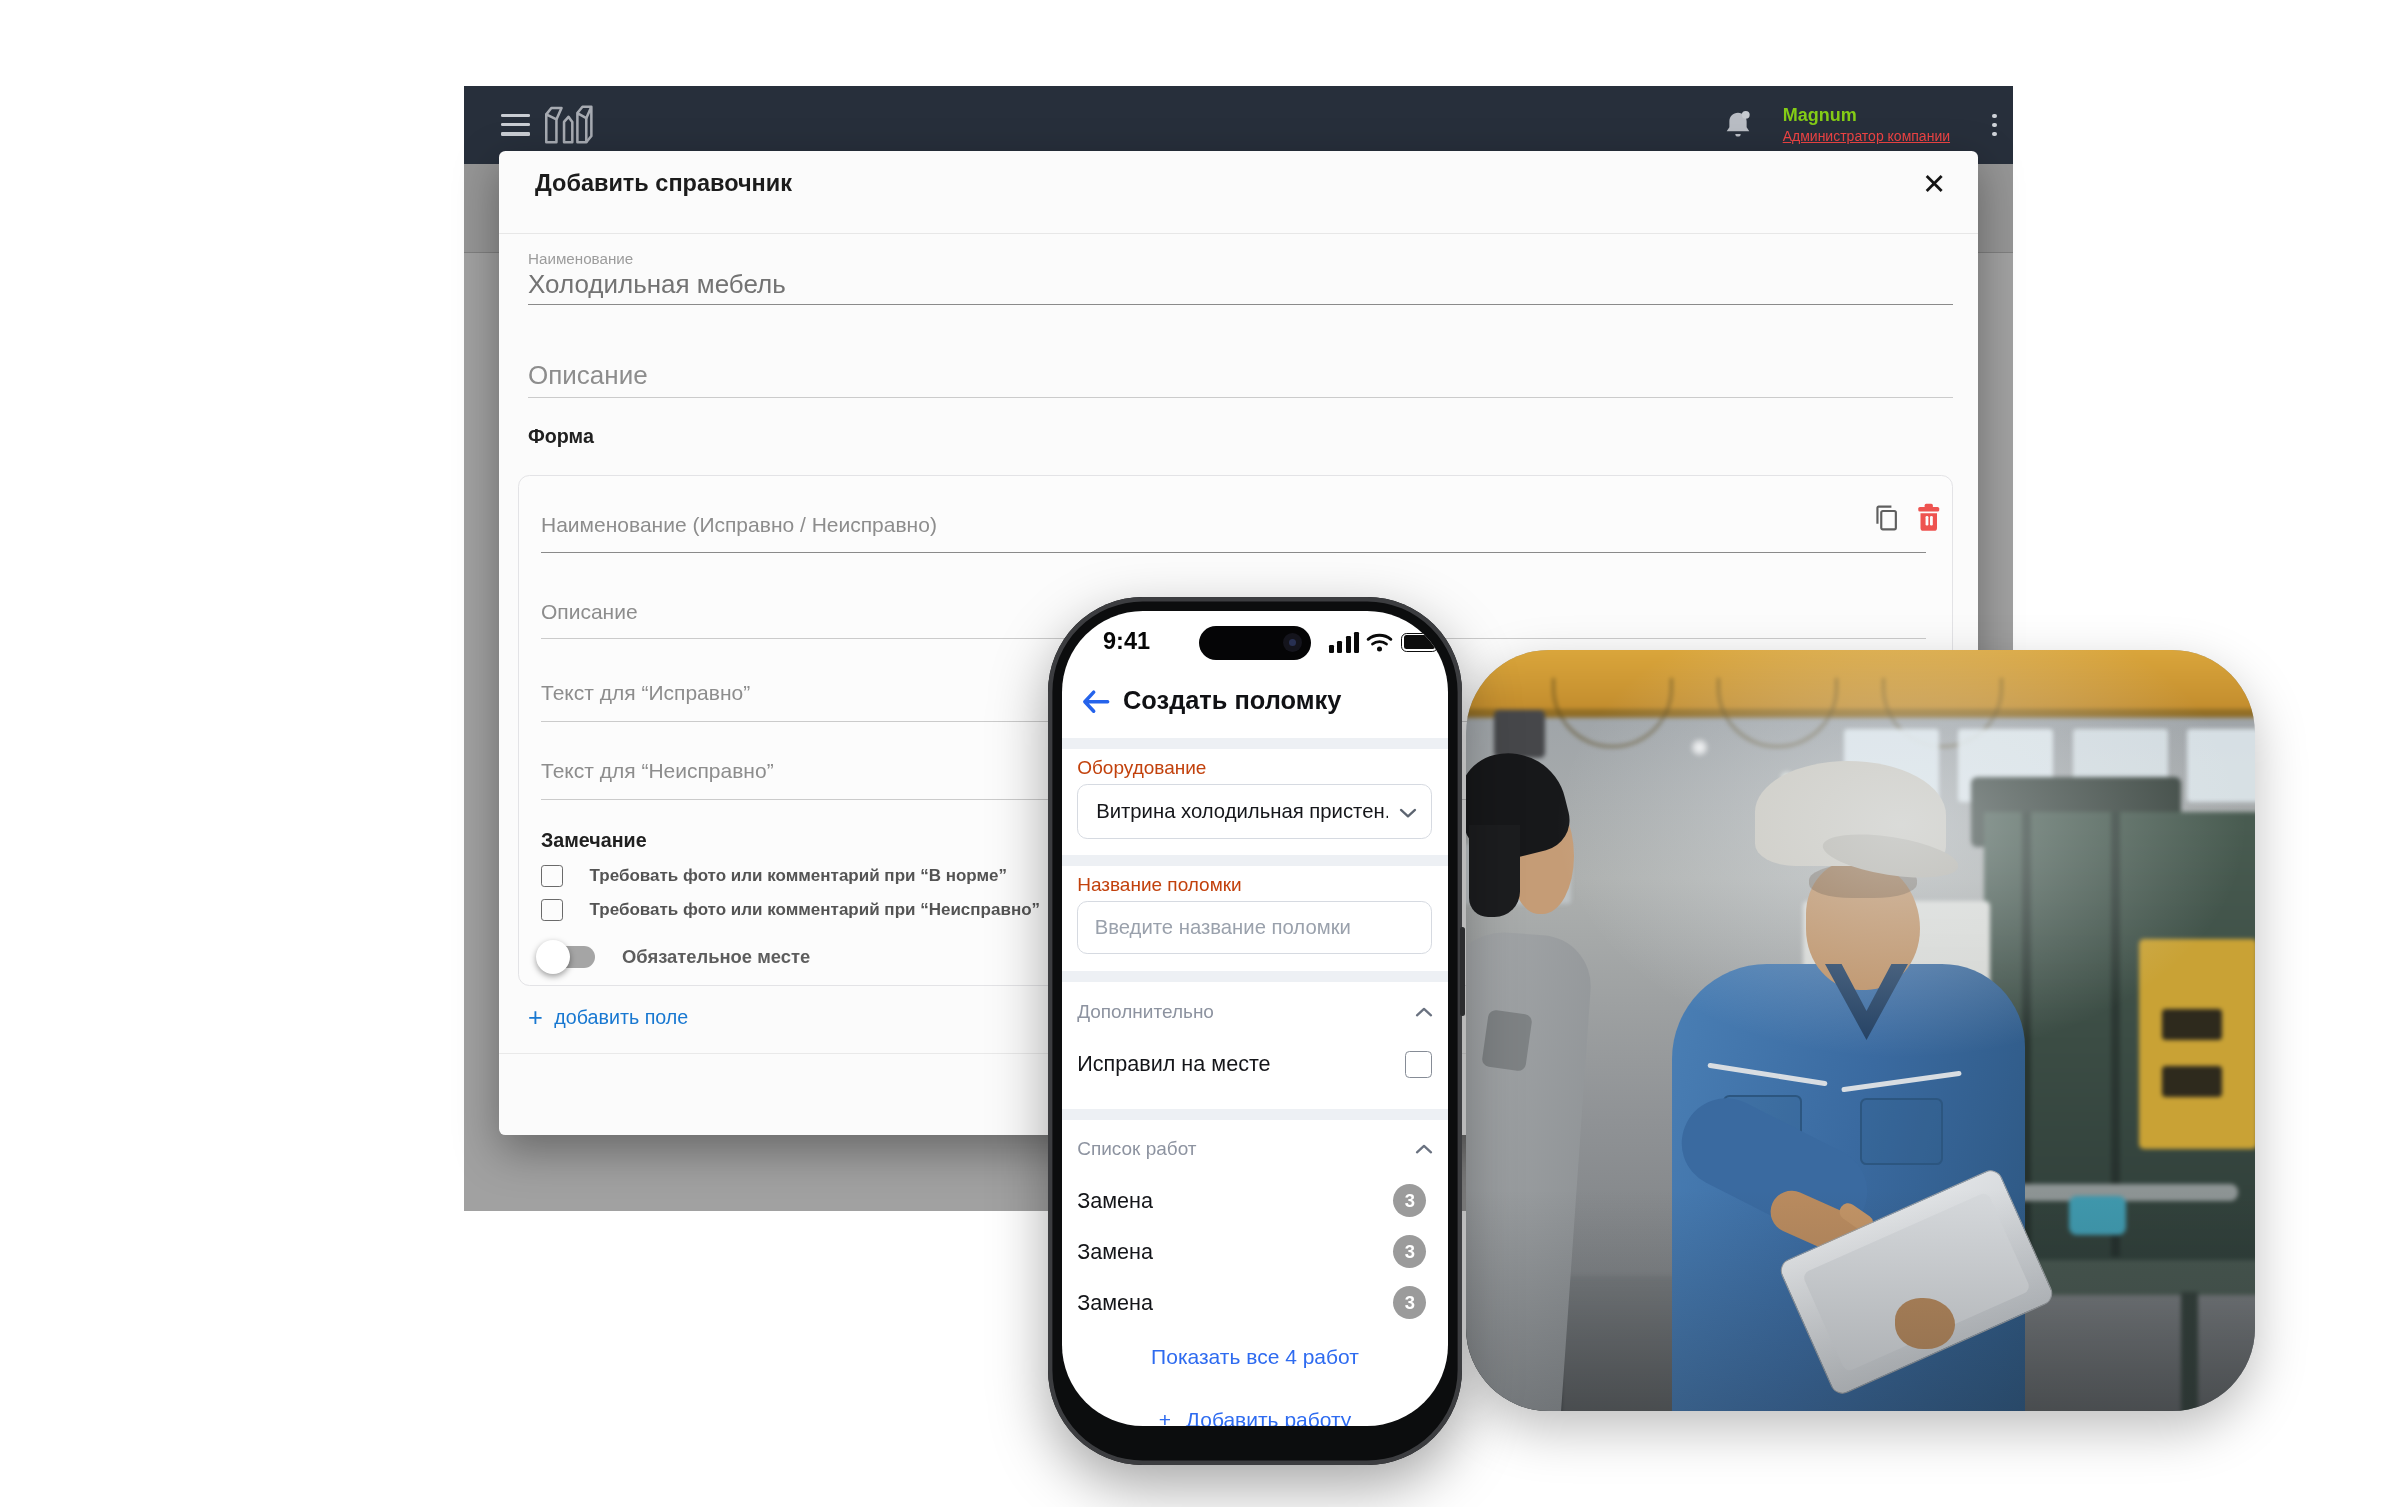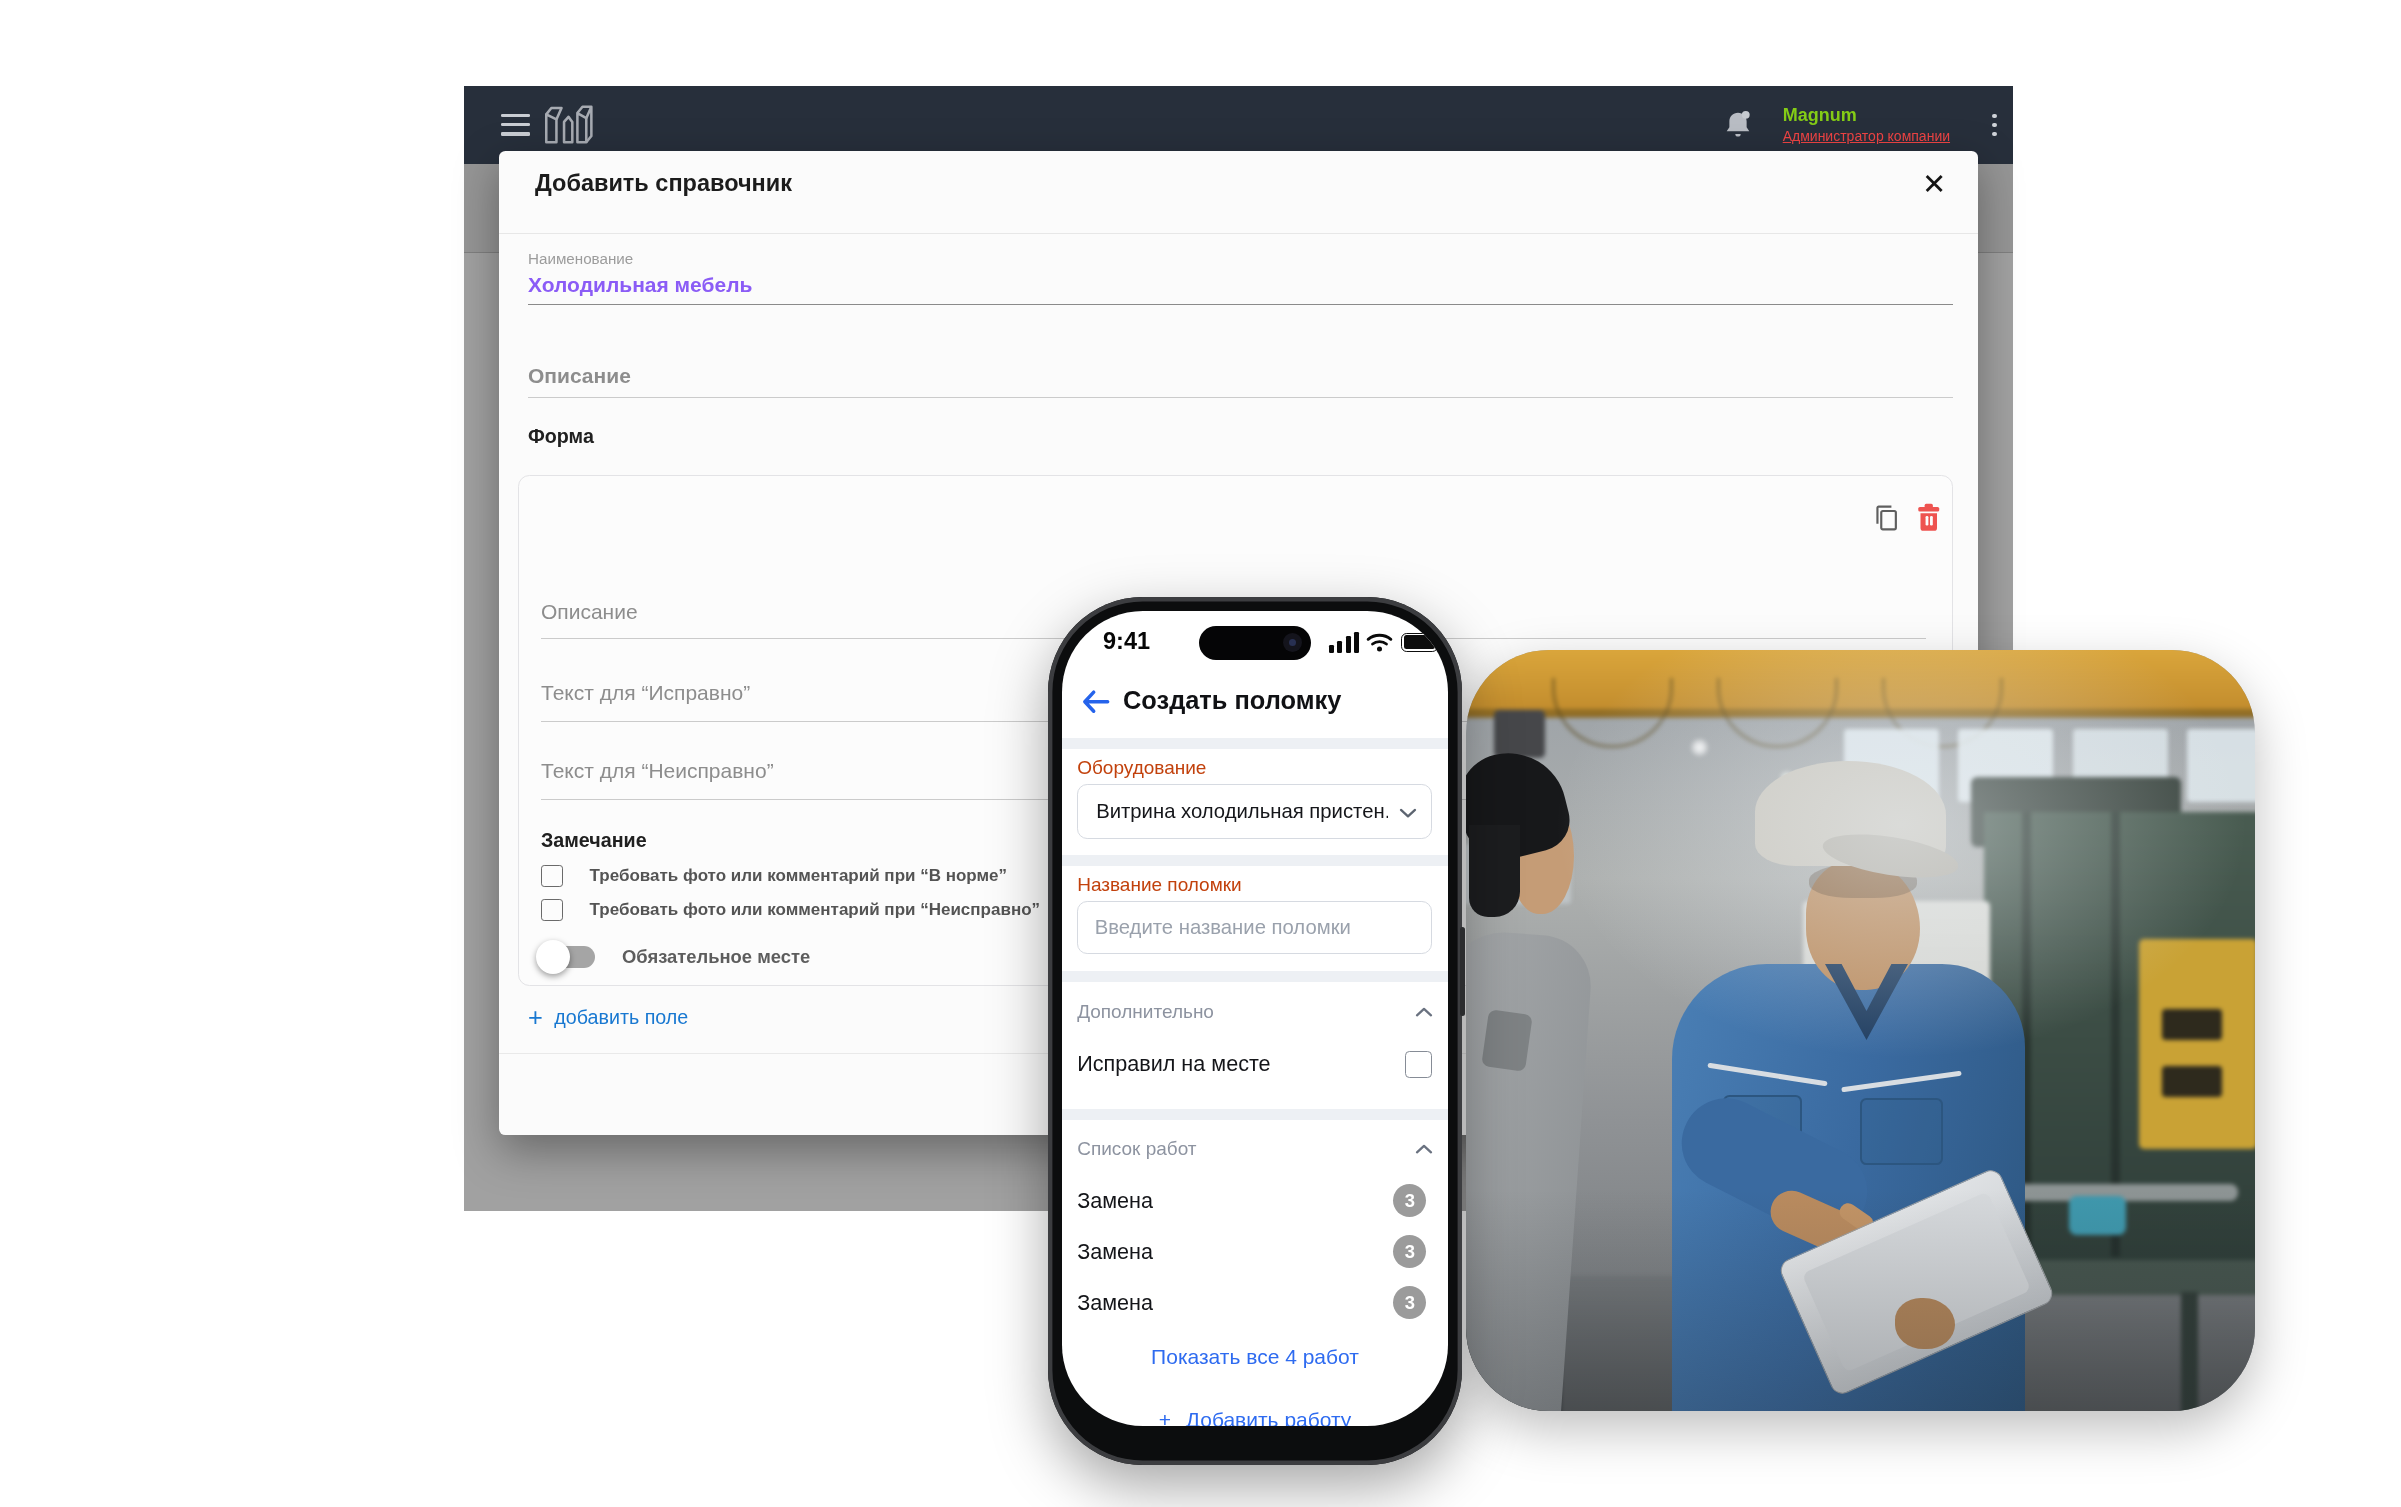--- a/index.html
+++ b/index.html
@@ -22,21 +22,21 @@
   .win-body{position:absolute;left:0;top:78px;right:0;bottom:0;background:#fff;}
   .toolbar{position:absolute;left:0;top:0;right:0;height:89px;background:#ececec;border-bottom:1.3px solid #c9c9c9;}
   .scrim{position:absolute;left:0;top:0;right:0;bottom:0;background:rgba(0,0,0,0.37);}
 
   
   .modal{position:absolute;left:499px;top:151px;width:1479px;height:984px;background:#fbfbfb;border-radius:6.4px;z-index:20;box-shadow:0 15.2px 44px rgba(0,0,0,0.35);}
   .modal-header{position:absolute;left:0;top:0;right:0;height:83px;border-bottom:1.3px solid #e7e7e7;}
   .modal-title{position:absolute;left:36px;top:0;height:65px;display:flex;align-items:center;font-size:23.5px;font-weight:bold;color:#1c1c1c;}
   .modal-close{position:absolute;right:25.4px;top:0;height:65px;display:flex;align-items:center;font-size:29px;color:#141414;cursor:pointer;padding:0 6.4px;}
   .mfield-label{position:absolute;left:29px;font-size:15.2px;color:#9c9c9c;}
-  .minput{position:absolute;left:29px;background:transparent;border:none;outline:none;border-bottom:1.3px solid #8a8a8a;font-size:21px;color:#8b5cf6;padding:0 0 6.4px 0;font-weight:bold;}
+  .minput{position:absolute;left:29px;background:transparent;border:none;outline:none;border-bottom:1.3px solid #8a8a8a;font-size:26px;color:#737373;padding:0 0 6.4px 0;}
   .minput::placeholder{color:#8d8d8d;opacity:1;}
   .minput.light{border-bottom-color:#cbcbcb;}
   .sec-heading{position:absolute;left:29px;font-size:19.7px;font-weight:bold;color:#202020;}
   .card{position:absolute;left:19px;top:324px;width:1435px;height:511px;border:1.3px solid #e3e3e6;border-radius:11.4px;background:#fcfcfc;}
   .uline{position:absolute;left:22px;width:1385px;display:flex;align-items:center;border-bottom:1.3px solid #cbcbcb;font-size:21px;color:#8d8d8d;}
   .uline.strong{border-bottom-color:#8a8a8a;}
   .card-icons{position:absolute;right:11.4px;top:27px;display:flex;align-items:center;gap:19px;}
   .cb-row{position:absolute;left:22px;display:flex;align-items:center;gap:27px;}
   .cbx{width:21.6px;height:21.6px;border:1.9px solid #6a6a6a;border-radius:3.2px;background:#fcfcfc;cursor:pointer;flex:0 0 auto;}
   .cb-label{font-size:17px;font-weight:bold;color:#545454;}
@@ -138,20 +138,21 @@
       <div class="modal-close">✕</div>
     </div>
 
     <div class="mfield-label" style="top:99px;">Наименование</div>
     <input class="minput" style="top: 121px; width: 1425px; height: 33px;" value="Холодильная мебель">
     <input class="minput light" style="top: 210px; width: 1425px; height: 37px;" placeholder="Описание">
 
     <div class="sec-heading" style="top:274px;">Форма</div>
 
     <div class="card">
+      <div class="uline strong" style="top:22px;height:55px;">Наименование (Исправно / Неисправно)</div>
       <div class="card-icons">
         <svg width="25.4" height="28" viewBox="0 0 40 44">
           <path d="M7 31 V6 a2 2 0 0 1 2 -2 h20" fill="none" stroke="#5f5f5f" stroke-width="3.4"></path>
           <rect x="13" y="11" width="23" height="29" rx="2.5" fill="#fcfcfc" stroke="#5f5f5f" stroke-width="3.4"></rect>
         </svg>
         <svg width="23.5" height="29" viewBox="0 0 37 45">
           <rect x="12" y="1" width="13" height="7" rx="2.5" fill="#ee5350"></rect>
           <rect x="2" y="6" width="33" height="7" rx="2.5" fill="#ee5350"></rect>
           <path d="M5.5 16 h26 v23 a4.5 4.5 0 0 1 -4.5 4.5 h-17 a4.5 4.5 0 0 1 -4.5 -4.5 Z" fill="#ee5350"></path>
           <rect x="13.5" y="20" width="4.4" height="15" rx="2" fill="#fcfcfc"></rect>

